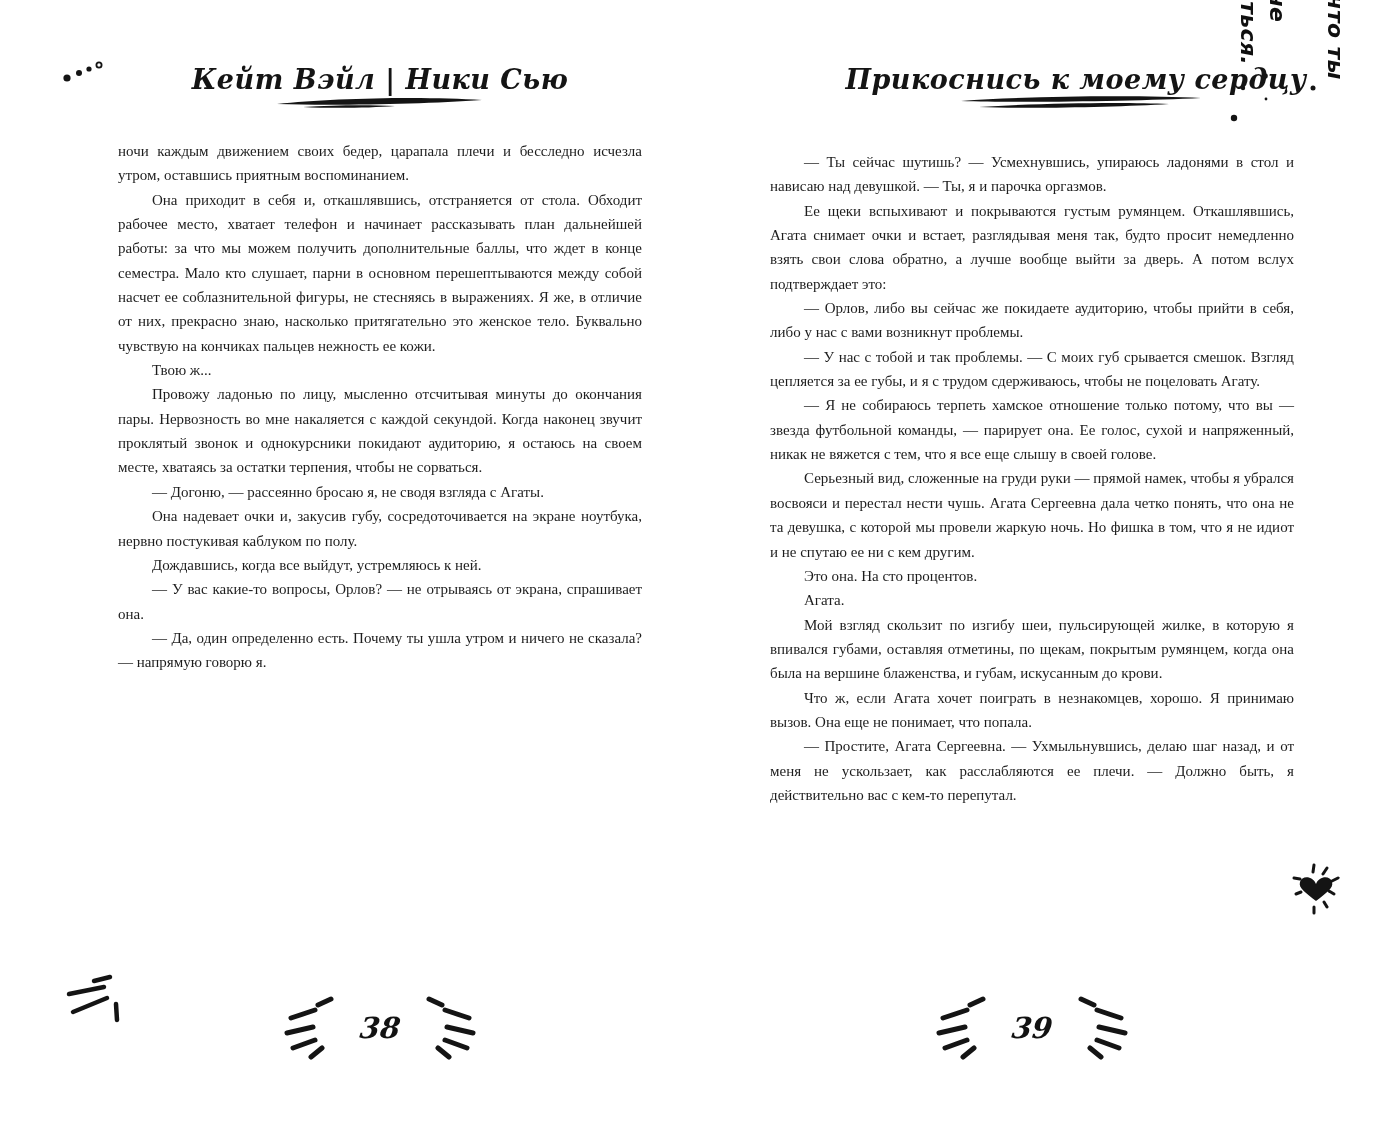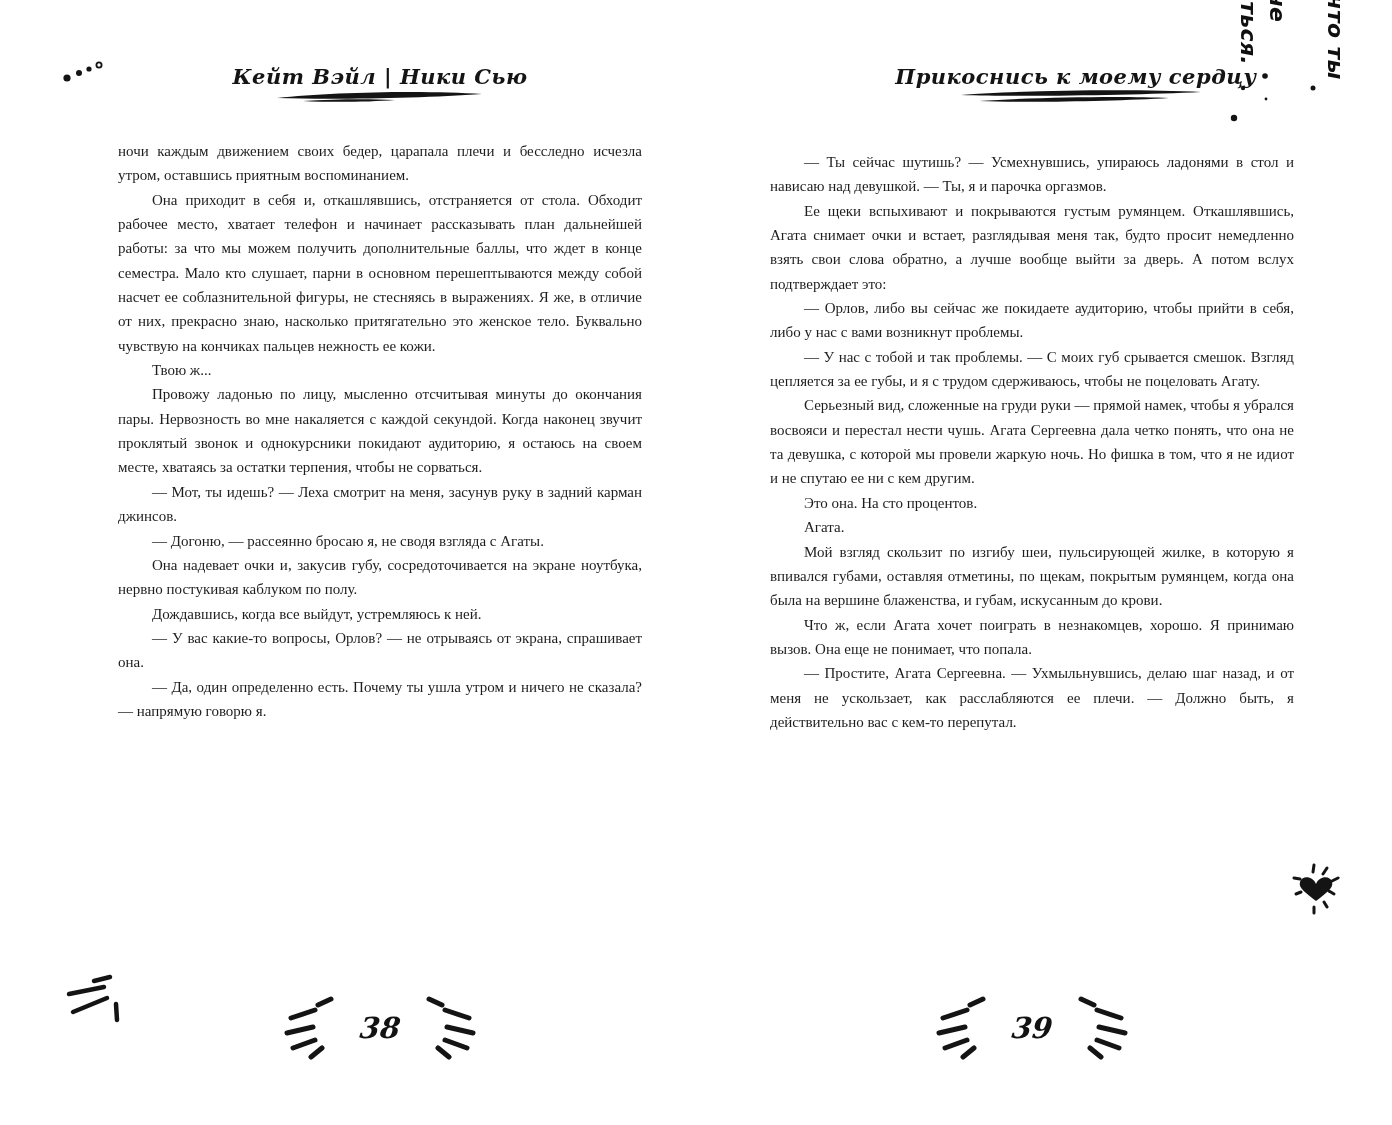--- a/index.html
+++ b/index.html
@@ -6,21 +6,21 @@
   body{
     width:1392px;height:1125px;position:relative;overflow:hidden;
     background:#ffffff;color:#1b1b1b;
     font-family:"Liberation Serif", serif;
   }
   .abs{position:absolute;}
   
   .running-title{
     width:524px;text-align:center;
     font-family:"DejaVu Serif", serif;font-style:italic;font-weight:700;
-    font-size:21px;letter-spacing:.5px;color:#141414;white-space:nowrap;
+    font-size:27px;letter-spacing:.5px;color:#141414;white-space:nowrap;
   }
   .underline-wrap{width:524px;text-align:center;line-height:0;}
   
   .col{
     width:524px;
     font-size:15px;line-height:24.35px;text-align:justify;
     color:#1d1d1d;
   }
   .col p{margin:0;text-indent:34px;}
   .col p.noindent{text-indent:0;}
@@ -85,33 +85,33 @@
 <div class="abs margin-note">
   <span class="line1">Не поверю, что ты забыла, как</span>
   <span class="line2">просила не останавливаться.</span>
 </div>
 
 <div class="abs col" style="left:118px;top:139px">
   <p class="noindent">ночи каждым движением своих бедер, царапала плечи и бесследно исчезла утром, оставшись приятным воспоминанием.</p>
   <p>Она приходит в себя и, откашлявшись, отстраняется от стола. Обходит рабочее место, хватает телефон и начинает рассказывать план дальнейшей работы: за что мы можем получить дополнительные баллы, что ждет в конце семестра. Мало кто слушает, парни в основном перешептываются между собой насчет ее соблазнительной фигуры, не стесняясь в выражениях. Я же, в отличие от них, прекрасно знаю, насколько притягательно это женское тело. Буквально чувствую на кончиках пальцев нежность ее кожи.</p>
   <p class="em">Твою ж...</p>
   <p>Провожу ладонью по лицу, мысленно отсчитывая минуты до окончания пары. Нервозность во мне накаляется с каждой секундой. Когда наконец звучит проклятый звонок и однокурсники покидают аудиторию, я остаюсь на своем месте, хватаясь за остатки терпения, чтобы не сорваться.</p>
-  <p>— Мот, ты идешь? — Леха смотрит на меня, засунув руку в задний карман джинсов.</p>
   <p>— Догоню, — рассеянно бросаю я, не сводя взгляда с Агаты.</p>
   <p>Она надевает очки и, закусив губу, сосредоточивается на экране ноутбука, нервно постукивая каблуком по полу.</p>
   <p>Дождавшись, когда все выйдут, устремляюсь к ней.</p>
   <p>— У вас какие-то вопросы, Орлов? — не отрываясь от экрана, спрашивает она.</p>
   <p>— Да, один определенно есть. Почему ты ушла утром и ничего не сказала? — напрямую говорю я.</p>
 </div>
 
 <div class="abs col" style="left:770px;top:150px">
   <p>— Ты сейчас шутишь? — Усмехнувшись, упираюсь ладонями в стол и нависаю над девушкой. — Ты, я и парочка оргазмов.</p>
   <p>Ее щеки вспыхивают и покрываются густым румянцем. Откашлявшись, Агата снимает очки и встает, разглядывая меня так, будто просит немедленно взять свои слова обратно, а лучше вообще выйти за дверь. А потом вслух подтверждает это:</p>
   <p>— Орлов, либо вы сейчас же покидаете аудиторию, чтобы прийти в себя, либо у нас с вами возникнут проблемы.</p>
   <p>— У нас с тобой и так проблемы. — С моих губ срывается смешок. Взгляд цепляется за ее губы, и я с трудом сдерживаюсь, чтобы не поцеловать Агату.</p>
+  <p>— Я не собираюсь терпеть хамское отношение только потому, что вы — звезда футбольной команды, — парирует она. Ее голос, сухой и напряженный, никак не вяжется с тем, что я все еще слышу в своей голове.</p>
   <p>Серьезный вид, сложенные на груди руки — прямой намек, чтобы я убрался восвояси и перестал нести чушь. Агата Сергеевна дала четко понять, что она не та девушка, с которой мы провели жаркую ночь. Но фишка в том, что я не идиот и не спутаю ее ни с кем другим.</p>
   <p class="em">Это она. На сто процентов.</p>
   <p class="em">Агата.</p>
   <p>Мой взгляд скользит по изгибу шеи, пульсирующей жилке, в которую я впивался губами, оставляя отметины, по щекам, покрытым румянцем, когда она была на вершине блаженства, и губам, искусанным до крови.</p>
   <p>Что ж, если Агата хочет поиграть в незнакомцев, хорошо. Я принимаю вызов. Она еще не понимает, что попала.</p>
   <p>— Простите, Агата Сергеевна. — Ухмыльнувшись, делаю шаг назад, и от меня не ускользает, как расслабляются ее плечи. — Должно быть, я действительно вас с кем-то перепутал.</p>
 </div>
 
 <div class="abs footer" style="left:118px;top:996px">
   <svg width="54" height="64" viewBox="0 0 54 64">

